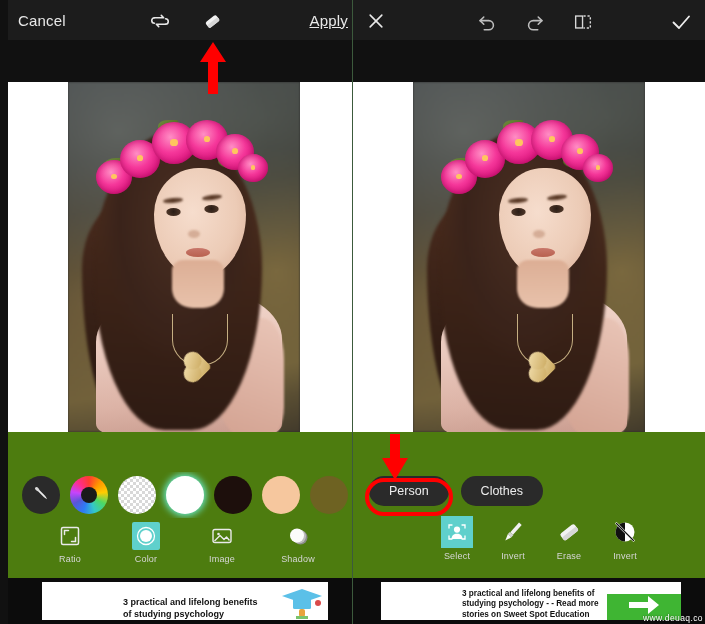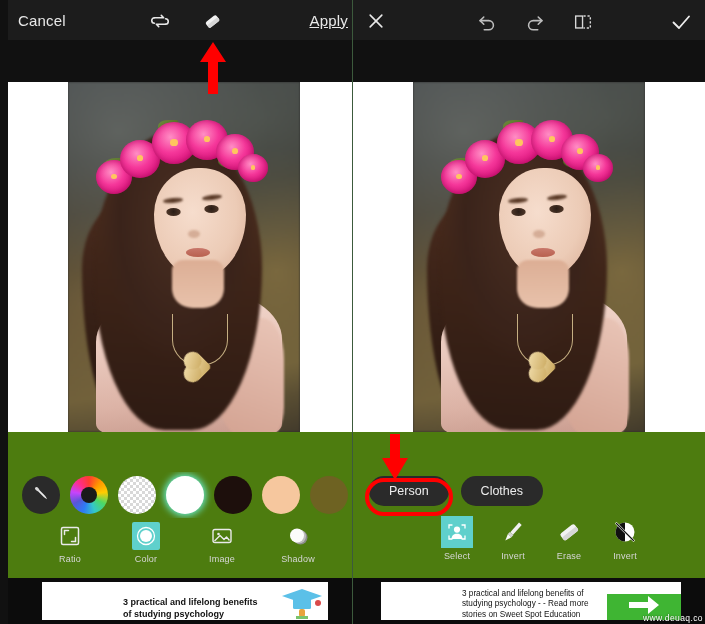--- a/index.html
+++ b/index.html
@@ -206,21 +206,21 @@
     background: linear-gradient(160deg,#8fa3a8 0%,#6f8590 36%,#aab7a6 70%,#7d9480 100%);
   }
   .ad-photo .p-body { position:absolute; left:30px; bottom:0; width:26px; height:26px;
     background: linear-gradient(180deg,#f2f2f2,#dcdcdc); border-radius: 8px 8px 0 0; }
   .ad-photo .p-head { position:absolute; left:36px; bottom:22px; width:14px; height:14px;
     border-radius:50%; background:#c79c79; }
   .ad-photo .p-car { position:absolute; left:2px; bottom:4px; width:22px; height:12px;
     border-radius:3px; background:#3d7fa0; }
   .ad-text { flex: 1 1 auto; padding: 3px 4px 0 7px; color: #111; }
   .ad-line { font-size: 9px; font-weight: bold; line-height: 11.5px; }
-  .ad-line.small { font-size: 8.2px; font-weight: normal; line-height: 10.5px; }
+  .ad-line.small { font-size: 8.2px; font-weight: bold; line-height: 10.5px; }
   .ad-badge { width: 52px; flex: 0 0 auto; position: relative;
               display:flex; align-items:center; justify-content:center; }
   .ad-badge.cap { background: #fff; }
   .ad-cta { width: 74px; flex: 0 0 auto; background: #3fb533;
             display: flex; align-items: center; justify-content: center; position: relative; }
   .wm { position: absolute; right: 2px; bottom: 1px; font-size: 8.5px; color: #ffffff;
         font-family: "Liberation Sans", sans-serif; letter-spacing: .4px; text-shadow: 0 0 2px rgba(0,0,0,.6); }
 </style>
 </head>
 <body>

